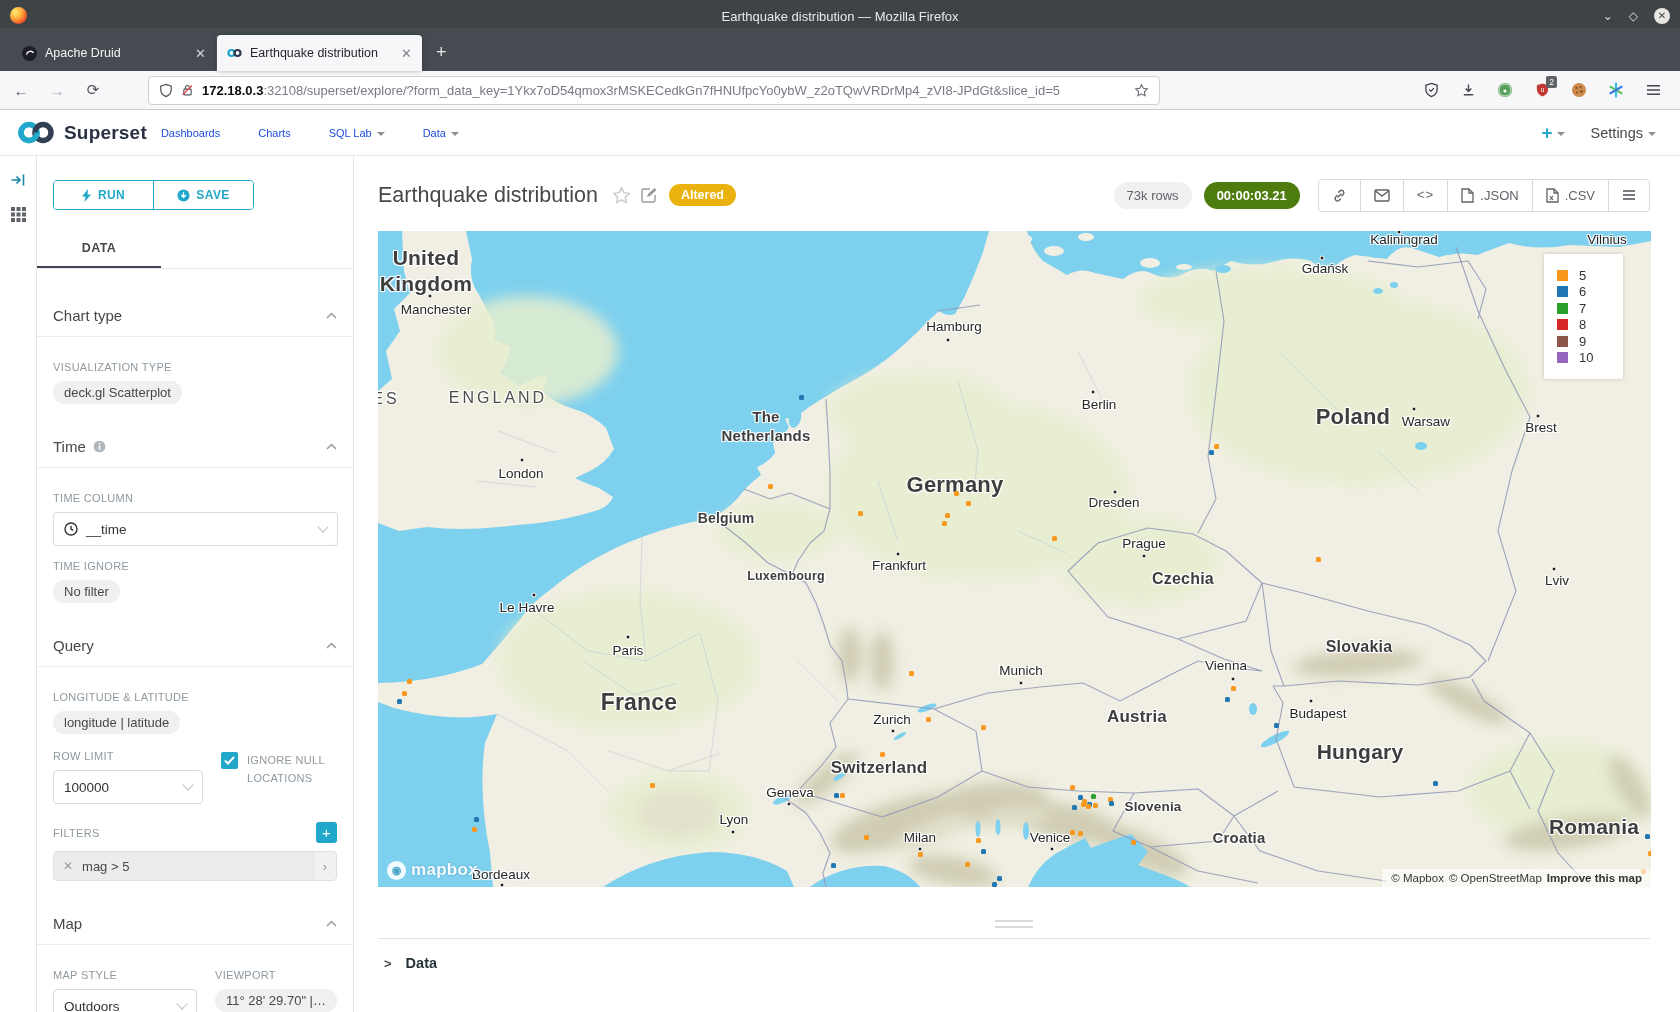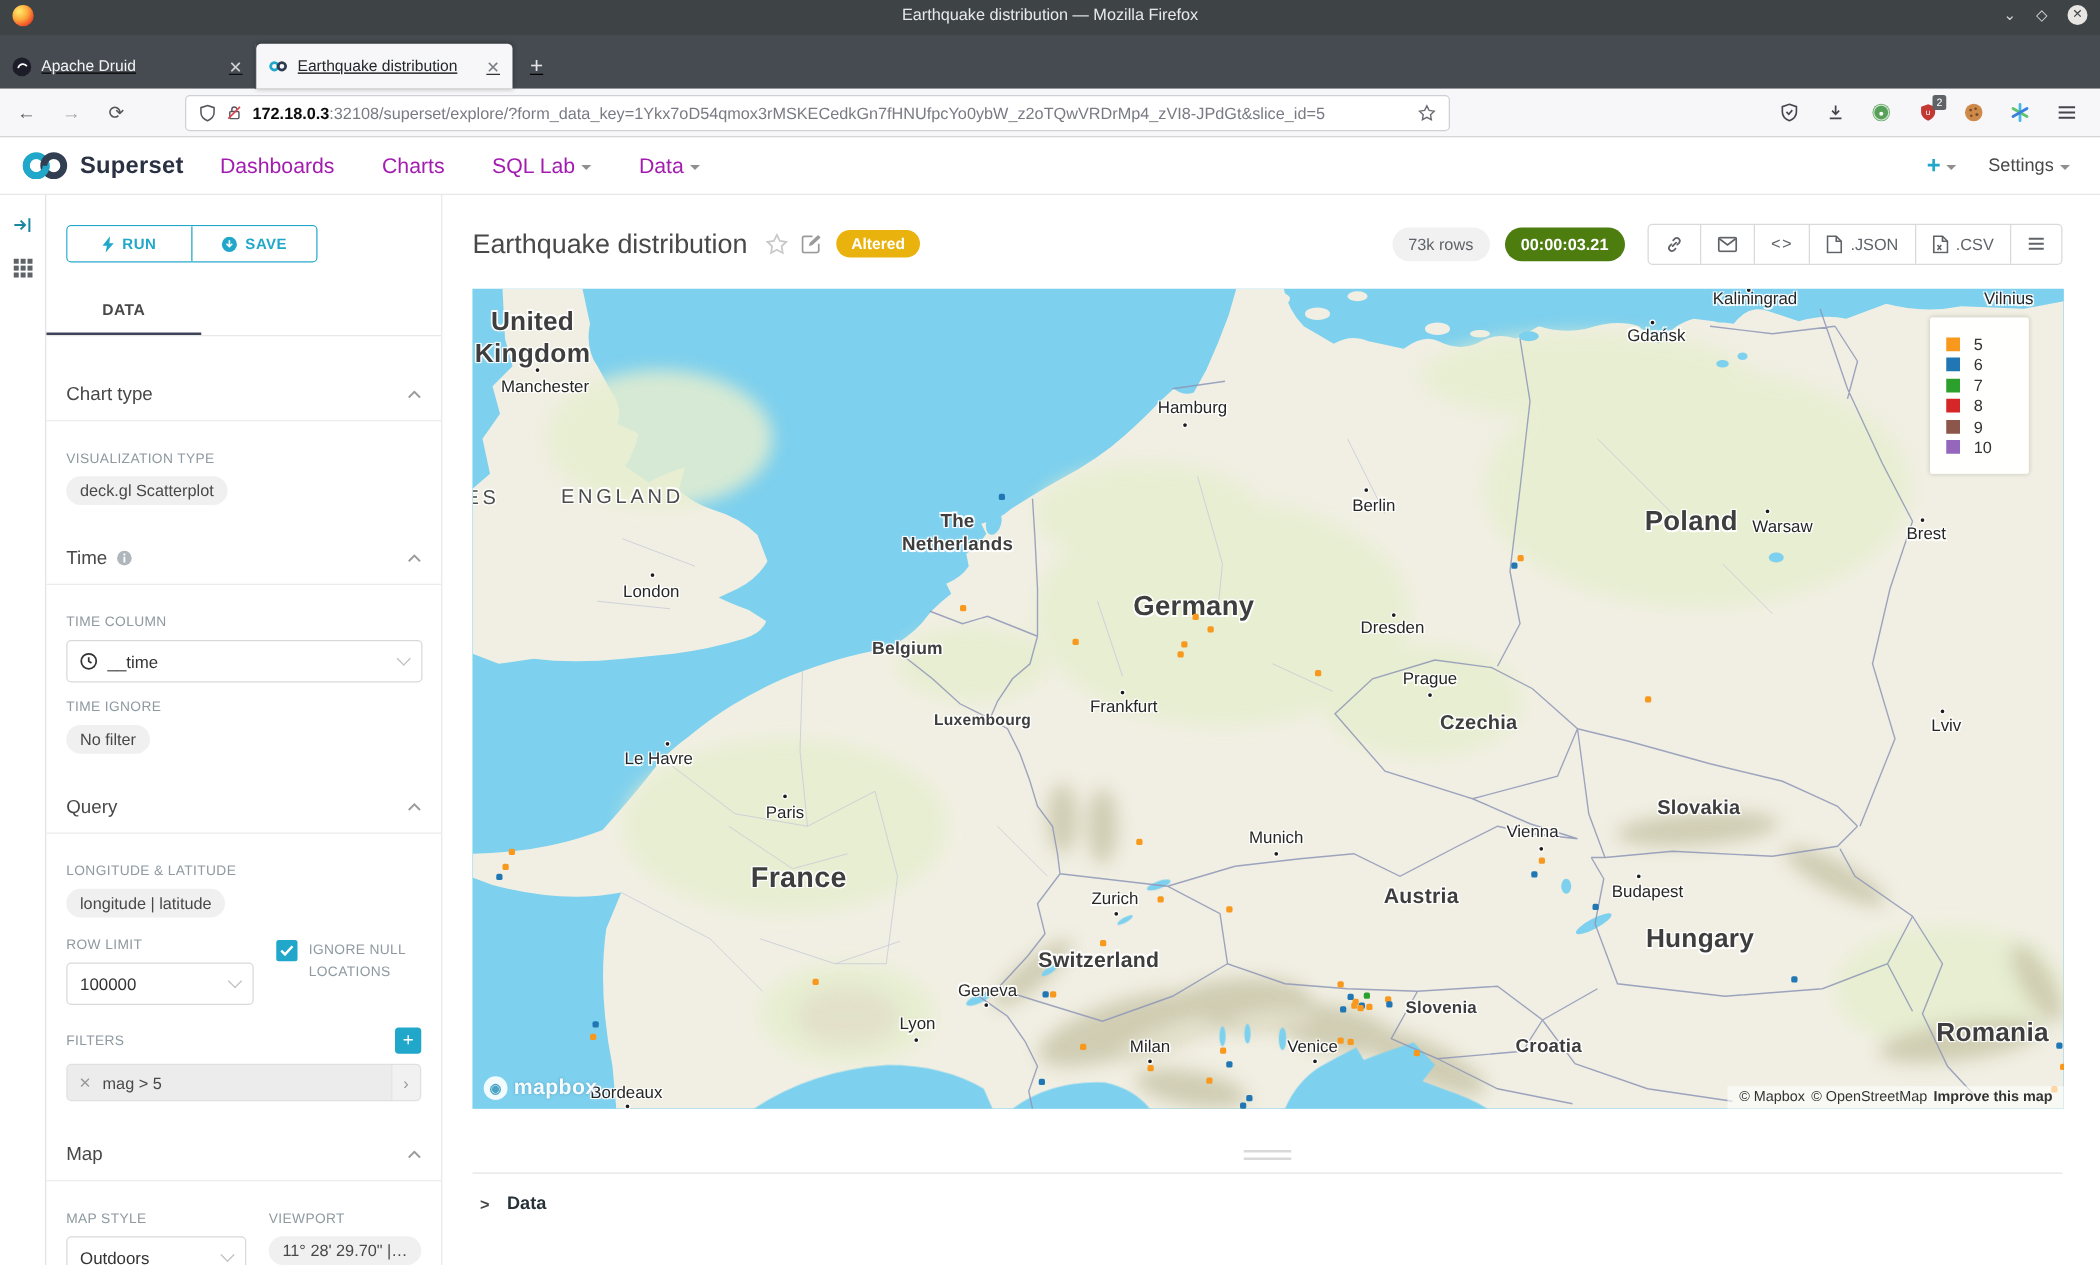--- a/index.html
+++ b/index.html
@@ -1,31 +1,31 @@
 <!DOCTYPE html>
 <html><head>
 <meta charset="utf-8">
 <style>
   * { margin:0; padding:0; box-sizing:border-box; }
   html,body { width:1680px; height:1012px; overflow:hidden; background:#fff;
     font-family:"Liberation Sans", sans-serif; }
 
   
-  .titlebar { height:28px; background:#3e4446; display:flex; align-items:flex-start;
+  .titlebar { height:28px; background:#3e4446; display:flex; align-items:flex-end;
     padding:4px 10px; position:relative; }
   .ff-logo { width:17px; height:17px; border-radius:50%;
     background:radial-gradient(circle at 32% 30%, #ffe268 6%, #ffab3b 40%, #f2572c 70%, #c5291c 95%); }
   .win-title { position:absolute; left:0; right:0; text-align:center; color:#e9e9ec;
     font-size:13px; pointer-events:none; }
   .win-controls { margin-left:auto; display:flex; gap:16px; align-items:center; z-index:2; }
   .wc { color:#d9d9dc; font-size:12px; line-height:1; }
   .wc-close { width:16px; height:16px; border-radius:50%; background:#e8e6e3; color:#3e4446;
     font-size:10px; display:flex; align-items:center; justify-content:center; }
 
-  .tabbar { height:43px; background:#454b50; display:flex; align-items:flex-end; padding:0 0 0 0;text-decoration:underline; }
+  .tabbar { height:43px; background:#454b50; display:flex; align-items:flex-end; padding:0 0 0 12px; }
   .tab { width:205px; height:36px; display:flex; align-items:center; gap:8px; padding:0 10px;
     font-size:12.5px; color:#f3f4f5; border-right:1px solid #565c61; }
   .tab.active { background:#f7f7f9; color:#23272b; border-radius:4px 4px 0 0; border-right:none;
     box-shadow:0 0 4px rgba(0,0,0,.3); }
   .tab .tlabel { flex:1; white-space:nowrap; overflow:hidden; text-overflow:ellipsis; }
   .tab .tclose { font-size:13px; opacity:.8; }
   .favicon { width:15px; height:15px; border-radius:50%; flex:none; display:flex; align-items:center; justify-content:center; }
   .newtab { color:#e6e6e9; font-size:18px; padding:0 14px 8px; }
 
   .urlbar { height:39px; background:#f7f7f9; border-bottom:1px solid #ccc; display:flex;
@@ -39,21 +39,21 @@
   .extbar { display:flex; align-items:center; gap:19px; margin-left:auto; padding-right:6px; }
   .extic { position:relative; width:18px; height:18px; display:flex; align-items:center; justify-content:center; }
   .badge2 { position:absolute; top:-5px; right:-6px; background:#5f6368; color:#fff; font-size:8.5px;
     padding:1px 3px; border-radius:2px; }
 
   
   .ssnav { height:46px; background:#fff; border-bottom:1px solid #e7e7e7; display:flex;
     align-items:center; padding:0 24px 0 16px; }
   .brand { display:flex; align-items:center; gap:8px; }
   .brand-name { font-size:19px; font-weight:700; color:#2a3142; letter-spacing:.2px; }
-  .ssitems { display:flex; gap:38px; margin-left:29px; font-size:17px; color:#a21caf; }
+  .ssitems { display:flex; gap:38px; margin-left:14px; font-size:11px; color:#1d4ed8; }
   .ssitem { display:flex; align-items:center; gap:5px; }
   .caret { width:0; height:0; border-left:4px solid transparent; border-right:4px solid transparent;
     border-top:4px solid #8f8f8f; margin-top:2px; }
   .ssright { margin-left:auto; display:flex; align-items:center; gap:26px; font-size:14.5px; color:#484848; }
   .plusbtn { color:#20a7c9; font-size:19px; font-weight:700; display:flex; align-items:center; gap:4px; }
 
   
   .main { display:flex; height:856px; }
   .rail { width:37px; border-right:1px solid #e3e3e3; display:flex; flex-direction:column;
     align-items:center; padding-top:16px; gap:18px; flex:none; }

